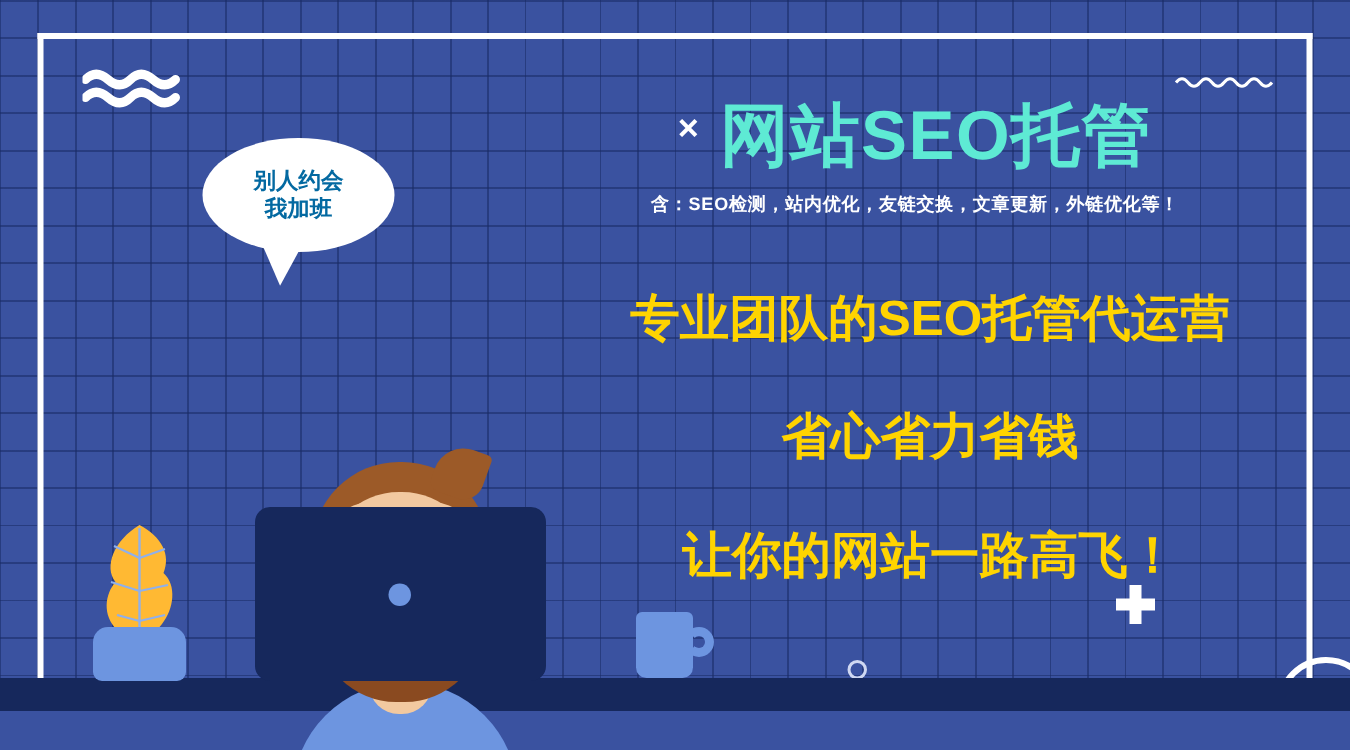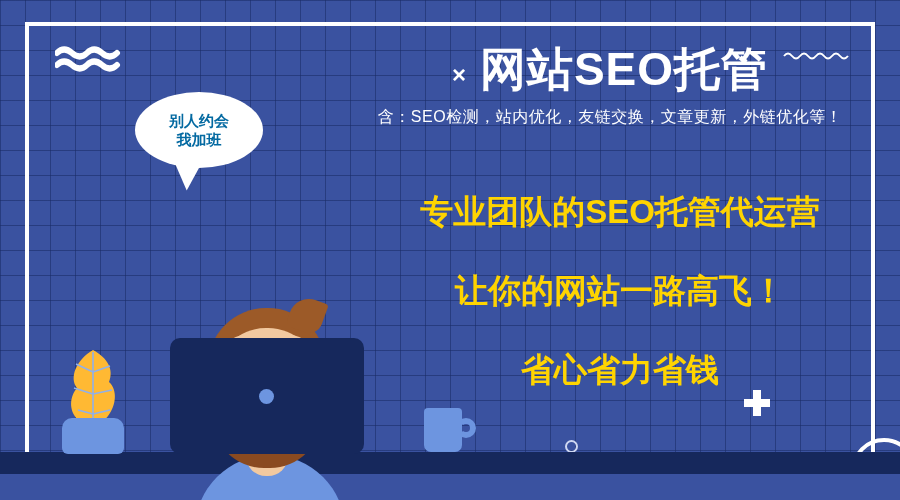--- a/index.html
+++ b/index.html
@@ -52,25 +52,25 @@
 
   
   #headline{
     position:absolute;left:330px;top:44px;width:560px;text-align:center;
   }
   #title-row{display:flex;align-items:center;justify-content:center;gap:14px;}
   #title-x{
     color:#fff;font-size:24px;font-weight:bold;line-height:1;transform:translateY(6px);
   }
   #title{
-    color:#ffffff;font-size:46px;font-weight:bold;letter-spacing:1px;
-    line-height:1.1;white-space:nowrap;
+    color:#5eead4;font-size:46px;font-weight:bold;letter-spacing:1px;
+    line-height:1.1;white-space:nowrap;margin-top:21px;
   }
   #subtitle{
-    margin-top:12px;color:#ffffff;font-size:16px;letter-spacing:.5px;white-space:nowrap;
+    margin-top:12px;color:#ffffff;font-size:12px;letter-spacing:.5px;white-space:nowrap;font-weight:bold;
   }
   
   #slogans{
     position:absolute;left:370px;top:190px;width:500px;text-align:center;
   }
   .slogan{
     color:#ffd400;font-weight:bold;white-space:nowrap;text-align:center;
   }
   .s1{font-size:33px;}
   .s2{font-size:33px;margin-top:34px;}
@@ -194,22 +194,22 @@
   <div id="headline">
     <div id="title-row">
       <span id="title-x">×</span>
       <span id="title">网站SEO托管</span>
     </div>
     <div id="subtitle">含：SEO检测，站内优化，友链交换，文章更新，外链优化等！</div>
   </div>
 
   <div id="slogans">
     <div class="slogan s1">专业团队的SEO托管代运营</div>
+    <div class="slogan s2">省心省力省钱</div>
     <div class="slogan s3">让你的网站一路高飞！</div>
-    <div class="slogan s2">省心省力省钱</div>
   </div>
 
   <div id="bubble-tail"></div>
   <div id="bubble">
     <div id="bubble-text">
       <span>别人约会</span>
       <span>我加班</span>
     </div>
   </div>
 

